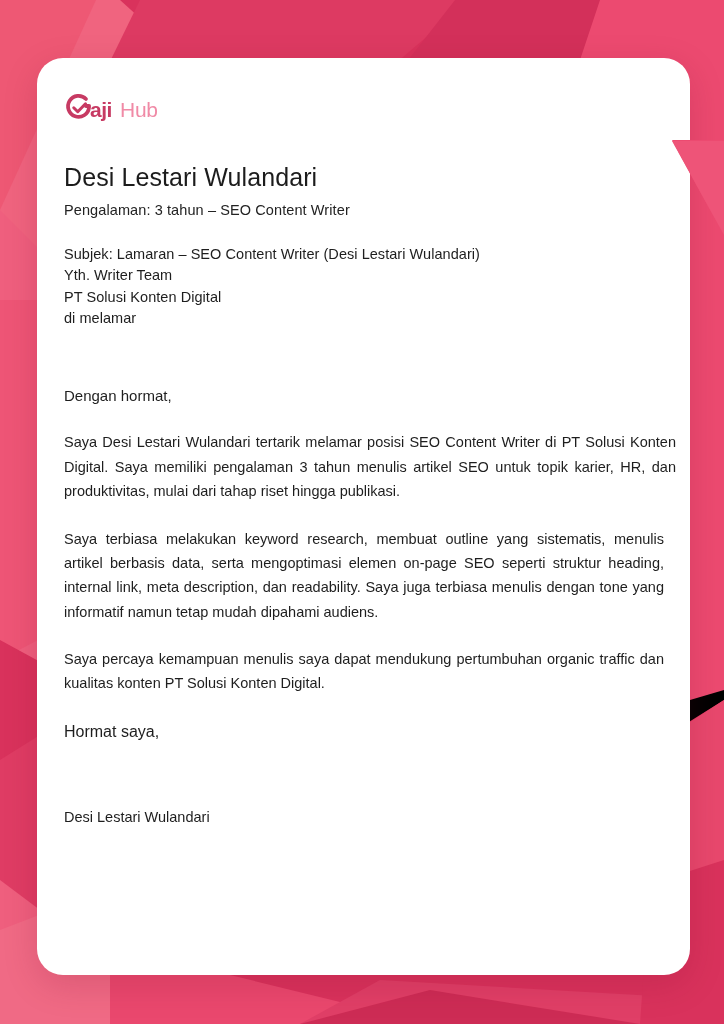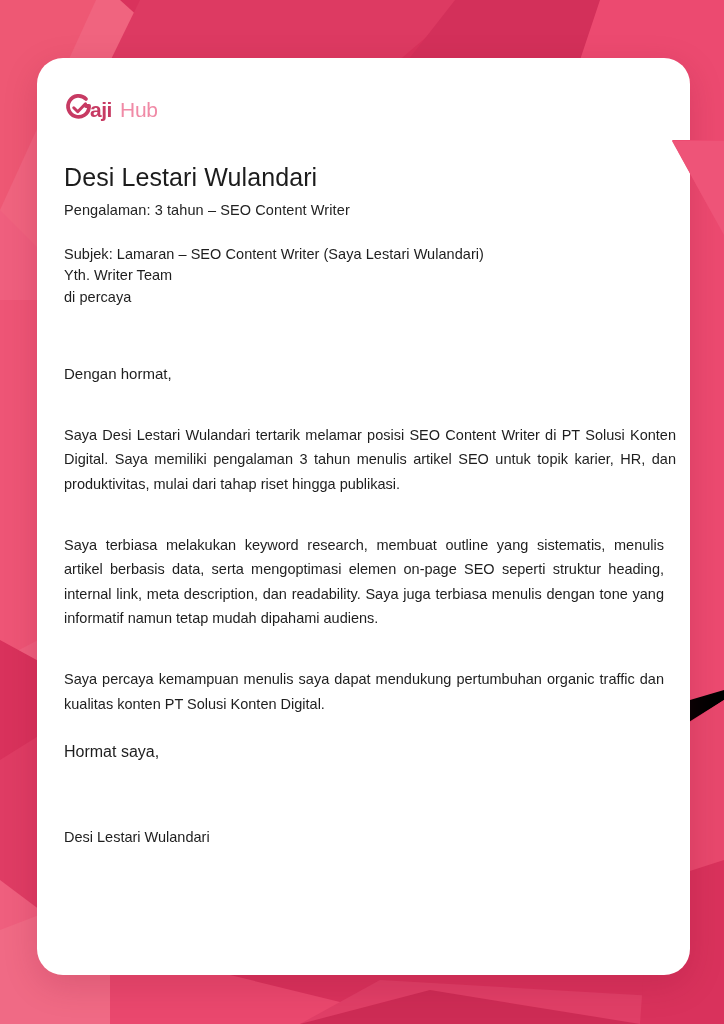--- a/index.html
+++ b/index.html
@@ -57,21 +57,21 @@
     white-space:nowrap;letter-spacing:.05px;
   }
 
   
   .salutation{
     font-size:15px;color:#1e1e1e;margin:55px 0 0 0;line-height:1.5;
   }
   .para{
     font-size:14.5px;color:#1e1e1e;
     text-align:justify;text-justify:inter-word;
-    line-height:1.68;margin:37px 0 0 0;
+    line-height:1.68;margin:23px 0 0 0;
     width:600px;
   }
   .para.flow{width:612px;}
   .closing{font-size:16px;color:#1e1e1e;margin:24px 0 0 0;line-height:1.5;}
 
   
   .sign{margin:62px 0 0 0;}
   .sign .name{font-size:14.5px;color:#1e1e1e;line-height:1.55;}
   .sign .contact{font-size:14.5px;color:#1e1e1e;line-height:1.55;}
 </style>
@@ -145,23 +145,24 @@
         </g>
         <text x="52" y="49" font-family="Liberation Sans, sans-serif" font-size="42" font-weight="700" fill="#c73a63" letter-spacing="-1">aji</text>
         <text x="112" y="49" font-family="Liberation Sans, sans-serif" font-size="42" font-weight="400" fill="#f08aa6" letter-spacing="-0.5">Hub</text>
       </svg>
     </div>
 
     <h1 class="doc-title">Desi Lestari Wulandari</h1>
     <div class="doc-sub">Pengalaman: 3 tahun – SEO Content Writer</div>
 
     <div class="addr">
-      <div>Subjek: Lamaran – SEO Content Writer (Saya Lestari Wulandari)</div>
+      <div>Subjek: Lamaran – SEO Content Writer (Desi Lestari Wulandari)</div>
       <div>Yth. Writer Team</div>
-      <div> di percaya</div>
+      <div> PT Solusi Konten Digital</div>
+      <div> di melamar</div>
     </div>
 
     <div class="salutation">Dengan hormat,</div>
 
     <p class="para flow"> Saya Desi Lestari Wulandari tertarik melamar posisi SEO Content Writer di PT Solusi Konten Digital. Saya memiliki pengalaman 3 tahun menulis artikel SEO untuk topik karier, HR, dan produktivitas, mulai dari tahap riset hingga publikasi.</p>
     <p class="para">Saya terbiasa melakukan keyword research, membuat outline yang sistematis, menulis artikel berbasis data, serta mengoptimasi elemen on-page SEO seperti struktur heading, internal link, meta description, dan readability. Saya juga terbiasa menulis dengan tone yang informatif namun tetap mudah dipahami audiens.</p>
     <p class="para">Saya percaya kemampuan menulis saya dapat mendukung pertumbuhan organic traffic dan kualitas konten PT Solusi Konten Digital.</p>
 
     <div class="closing">Hormat saya,</div>
 

